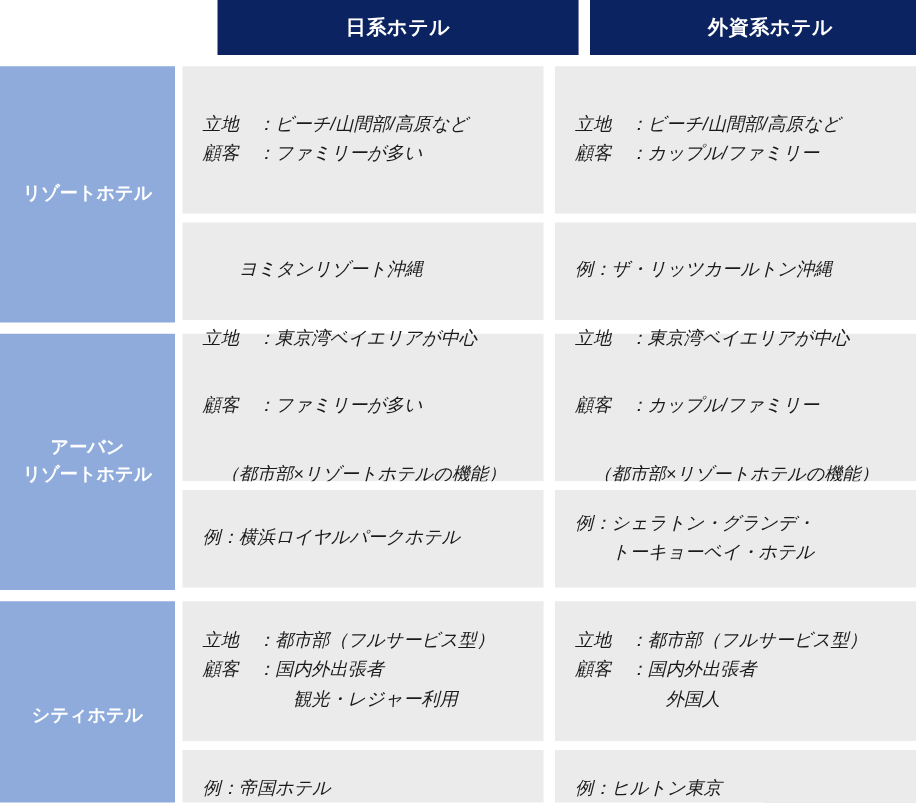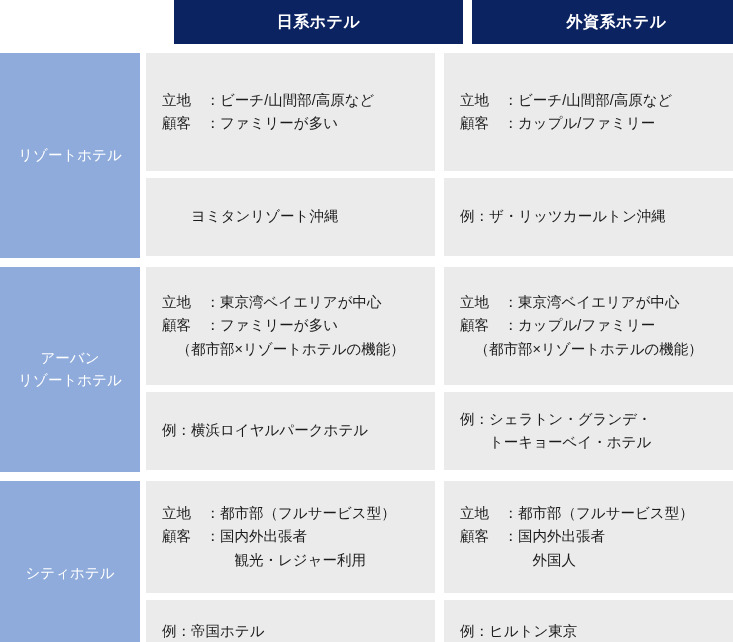--- a/index.html
+++ b/index.html
@@ -57,21 +57,21 @@
   
   .section {
     display: flex;
     width: 733px;
     align-items: stretch;
   }
   .row-label {
     background: #8eabdb;
     color: #ffffff;
     font-size: 14.5px;
-    font-weight: normal;
+    font-weight: bold;
     display: flex;
     align-items: center;
     justify-content: center;
     text-align: center;
     line-height: 1.45;
     box-sizing: border-box;
   }
   .section-body {
     display: flex;
     flex-direction: column;
@@ -87,28 +87,28 @@
     color: #1a1a1a;
     font-size: 14.5px;
     line-height: 1.62;
     box-sizing: border-box;
     padding: 0 10px 0 16px;
     display: flex;
     flex-direction: column;
     justify-content: center;
     white-space: pre;
   }
-  .cell .line { display: block; }
+  .cell .line { display: block; font-style: italic; }
 
   .cell-spacer { background: #ffffff; }
 
   .attr-h-1 { height: 118px; }
   .ex-h-1   { height: 78px; }
 
-  .attr-h-2 { height: 118px; }
+  .attr-h-2 { height: 118px; gap: 31px; }
   .ex-h-2   { height: 78px; }
 
   .attr-h-3 { height: 112px; }
   .ex-h-3   { height: 64px; }
 </style>
 </head>
 <body>
 
 <div class="matrix">
 

